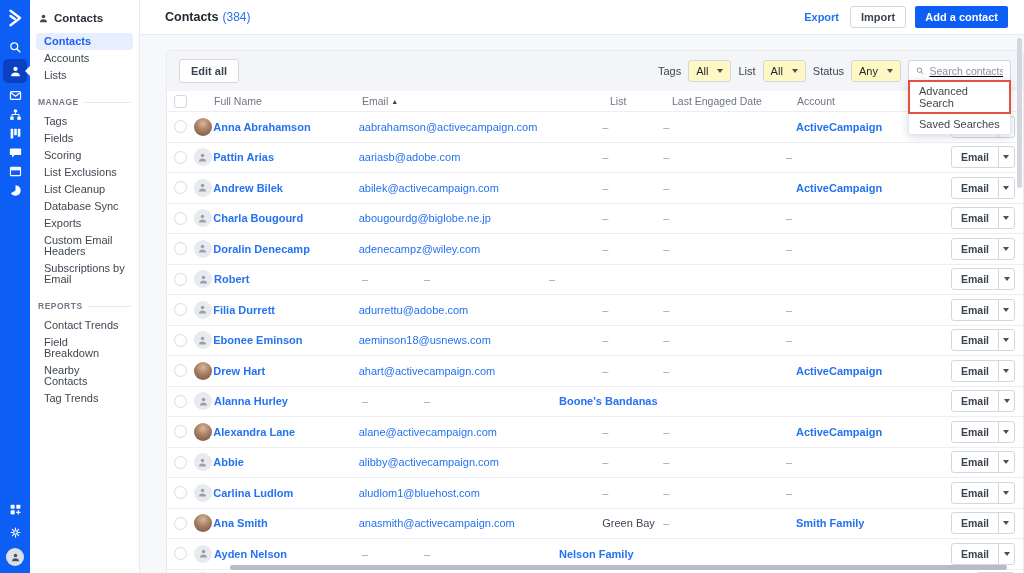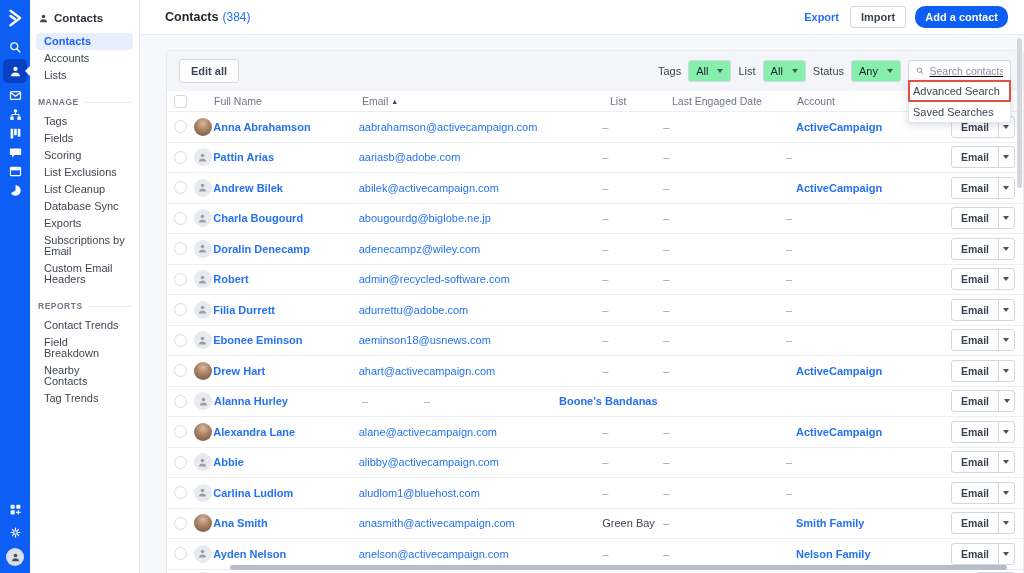--- a/index.html
+++ b/index.html
@@ -24,37 +24,37 @@
   .section-title::after { content:""; flex:1; height:1px; background:#e7e9ee; }
 
   
   .main { position:fixed; left:140px; top:0; width:884px; height:573px; background:#f7f8fa; }
   .topbar { height:35px; background:#fff; border-bottom:1px solid #e8eaef; display:flex; align-items:center; padding:0 16px 0 25px; }
   .topbar-title { font-size:12.5px; font-weight:700; color:#23272f; }
   .topbar-count { font-size:12px; color:#2472f2; margin-left:4px; }
   .topbar-right { margin-left:auto; display:flex; align-items:center; gap:9px; }
   .link-export { font-size:11px; font-weight:700; color:#2472f2; cursor:pointer; margin-right:2px; }
   .btn-import { background:#fff; border:1px solid #d4d7de; border-radius:3px; padding:4px 10px; font-size:11px; font-weight:700; color:#3c4450; cursor:pointer; }
-  .btn-add { background:#0d5ef5; border:none; border-radius:10px; padding:5px 10px; font-size:11px; font-weight:700; color:#fff; cursor:pointer; }
+  .btn-add { background:#0d5ef5; border:none; border-radius:2px; padding:5px 10px; font-size:11px; font-weight:700; color:#fff; cursor:pointer; }
 
   .content { position:relative; height:538px; overflow:hidden; }
   .card { position:absolute; left:26px; top:15px; width:858px; background:#fff; border:1px solid #e8eaef; border-bottom:none; border-radius:4px 4px 0 0; }
 
   .filter-strip { height:40px; background:#f3f5f8; border-radius:4px 4px 0 0; display:flex; align-items:center; padding:0 12px; gap:8px; }
   .btn-edit-all { background:#fff; border:1px solid #d4d7de; border-radius:3px; padding:5px 11px; font-size:11px; font-weight:700; color:#3c4450; cursor:pointer; }
   .f-right { margin-left:auto; display:flex; align-items:center; gap:7px; }
   .f-label { font-size:11px; color:#3f4650; }
-  .f-select { display:flex; align-items:center; gap:9px; background:#86efac; border:1px solid #d4d7de; border-radius:3px; padding:4px 7px; font-size:11px; color:#23272f; cursor:pointer; }
+  .f-select { display:flex; align-items:center; gap:9px; background:#fef9c3; border:1px solid #d4d7de; border-radius:3px; padding:4px 7px; font-size:11px; color:#23272f; cursor:pointer; }
   .caret { width:0; height:0; border-left:3.5px solid transparent; border-right:3.5px solid transparent; border-top:4px solid #4a4f58; }
   .search-box { display:flex; align-items:center; gap:5px; background:#fff; border:1px solid #d4d7de; border-radius:3px; padding:0 7px; width:103px; height:22px;text-decoration:underline; }
   .search-box input { border:none; outline:none; width:100%; font-size:10.5px; font-family:"Liberation Sans",sans-serif; color:#3f4650; background:transparent; }
   .search-box input::placeholder { color:#8a90a0; }
 
   .search-menu { position:absolute; top:29px; right:12px; width:103px; background:#fff; border:1px solid #e2e5eb; border-radius:3px; box-shadow:0 2px 8px rgba(20,30,60,.16); z-index:20; }
-  .menu-item { padding:4px 4px; font-size:11px; color:#3f4650; cursor:pointer; line-height:12px; }
+  .menu-item { padding:4px 10px; font-size:11px; color:#3f4650; cursor:pointer; line-height:12px; }
   .menu-item + .menu-item { border-top:1px solid #eef0f4; }
   .menu-item.highlight { outline:2px solid #e0523f; outline-offset:-1px; }
 
   
   .thead { display:flex; align-items:center; height:20px; font-size:10.5px; color:#6f7683; }
   .trow { display:flex; align-items:center; height:30.5px; border-top:1px solid #edeef3; font-size:11px; }
   .trow.partial { height:6px; overflow:hidden; align-items:flex-start; padding-top:2px; }
   .c-check { width:27px; padding-left:7px; display:flex; align-items:center; }
   .c-avatar { width:20px; display:flex; align-items:center; }
   .c-name { width:148px; }
@@ -180,22 +180,22 @@
   <div class="sn-item">Lists</div>
 
   <div class="section-title">MANAGE</div>
   <div class="sn-item">Tags</div>
   <div class="sn-item">Fields</div>
   <div class="sn-item">Scoring</div>
   <div class="sn-item">List Exclusions</div>
   <div class="sn-item">List Cleanup</div>
   <div class="sn-item">Database Sync</div>
   <div class="sn-item">Exports</div>
+  <div class="sn-item">Custom Email Headers</div>
   <div class="sn-item">Subscriptions by Email</div>
-  <div class="sn-item">Custom Email Headers</div>
 
   <div class="section-title">REPORTS</div>
   <div class="sn-item">Contact Trends</div>
   <div class="sn-item">Field Breakdown</div>
   <div class="sn-item">Nearby Contacts</div>
   <div class="sn-item">Tag Trends</div>
 </aside>
 
 <main class="main">
   <header class="topbar">
@@ -396,21 +396,20 @@
             </div>
     <div class="c-avatar">
       <div class="avatar">
         <svg width="11" height="11" viewBox="0 0 16 16">
                   <circle cx="8" cy="5.2" r="2.6" fill="#99a0ac"></circle>
                   <path d="M2.8 13.8 c0-3 2.3-4.5 5.2-4.5 s5.2 1.5 5.2 4.5 z" fill="#99a0ac"></path>
                 </svg>
       </div>
     </div>
     <div class="c-name"><span class="r-name">Robert</span></div>
-    <div class="c-email"><span class="r-email">admin@recycled-software.com</span></div>
     <div class="c-city"><span class="r-city dim">–</span></div>
     <div class="c-last"><span class="r-last dim">–</span></div>
     <div class="c-account"><span class="r-account dim">–</span></div>
     <div class="c-action">
       <div class="split-btn">
         <span class="sb-main">Email</span>
         <span class="sb-caret">
                   <span class="caret"></span>
                 </span>
       </div>
@@ -629,21 +628,20 @@
             </div>
     <div class="c-avatar">
       <div class="avatar">
         <svg width="11" height="11" viewBox="0 0 16 16">
                   <circle cx="8" cy="5.2" r="2.6" fill="#99a0ac"></circle>
                   <path d="M2.8 13.8 c0-3 2.3-4.5 5.2-4.5 s5.2 1.5 5.2 4.5 z" fill="#99a0ac"></path>
                 </svg>
       </div>
     </div>
     <div class="c-name"><span class="r-name">Ayden Nelson</span></div>
-    <div class="c-email"><span class="r-email">anelson@activecampaign.com</span></div>
     <div class="c-city"><span class="r-city dim">–</span></div>
     <div class="c-last"><span class="r-last dim">–</span></div>
     <div class="c-account"><span class="r-account acc-link">Nelson Family</span></div>
     <div class="c-action">
       <div class="split-btn">
         <span class="sb-main">Email</span>
         <span class="sb-caret">
                   <span class="caret"></span>
                 </span>
       </div>

